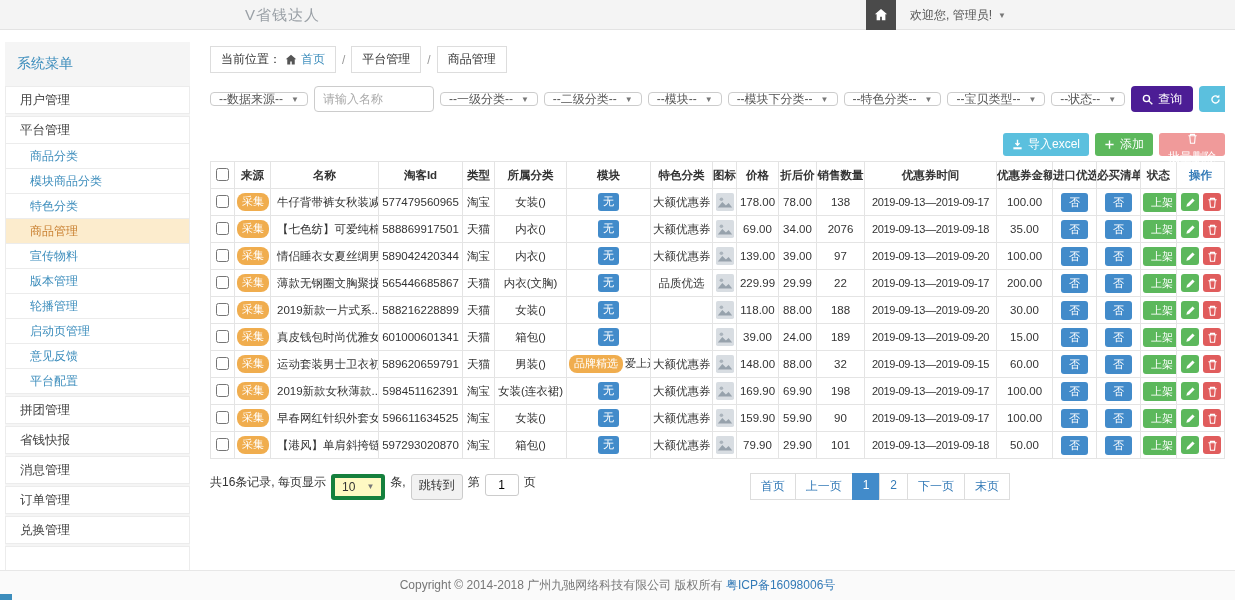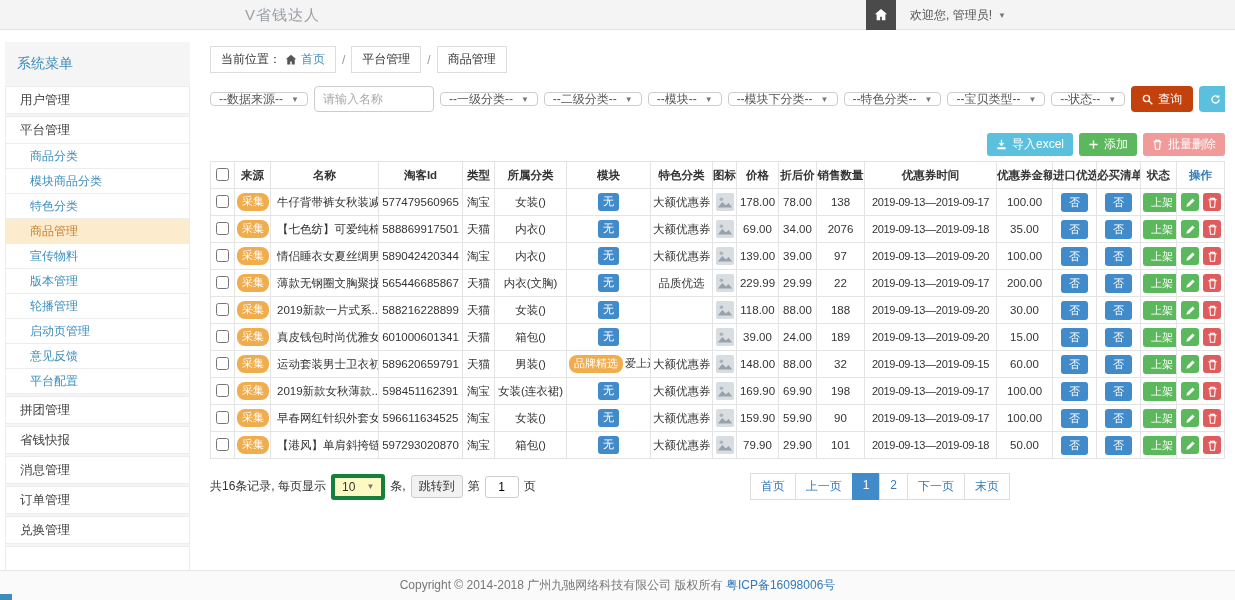--- a/index.html
+++ b/index.html
@@ -45,24 +45,24 @@
   .f-select { display:inline-flex; align-items:center; justify-content:space-between; gap:8px;
     height:14px; border:1px solid #ccc; border-radius:4px; background:#fff;
     padding:0 8px; font-size:12px; color:#555; cursor:pointer; white-space:nowrap; }
   .f-caret { font-size:8px; color:#777; }
   .f-input { width:120px; height:26px; border:1px solid #ccc; border-radius:4px;
     padding:0 8px; font-size:12px; color:#333; font-family:inherit; }
   .f-input::placeholder { color:#aaa; }
 
   .btn { display:inline-flex; align-items:center; gap:5px; border:none; border-radius:4px;
     color:#fff; font-size:12px; height:26px; padding:0 11px; cursor:pointer; font-family:inherit; white-space:nowrap; }
-  .btn.primary { background:#c2410c;font-family:Liberation Serif, serif; }
+  .btn.primary { background:#4c1d95;font-family:Liberation Serif, serif; }
   .btn.info    { background:#5bc0de; }
   .btn.success { background:#5cb85c; }
-  .btn.softred { background:#f09a9a; }
+  .btn.softred { background:#f09a9a;flex-direction:column; }
   .btn.small { height:23px; padding:0 9px; border-radius:3px; }
 
   .action-row { display:flex; justify-content:flex-end; gap:6px; margin-top:21px; margin-bottom:5px; }
 
   
   table.grid { width:100%; border-collapse:collapse; table-layout:fixed; }
   .grid th, .grid td { border:1px solid #e4e4e4; text-align:center; white-space:nowrap;
     overflow:hidden; height:27px; padding:2px 2px; color:#333; font-size:11.5px; }
   .grid th { font-weight:bold; font-size:11.5px; padding:4px 0; }
   .grid th:last-child { color:#337ab7; }
@@ -78,21 +78,21 @@
   .btn-mini.green { background:#5cb85c; }
   .op { display:inline-flex; width:18px; height:18px; border-radius:3px; align-items:center;
     justify-content:center; color:#fff; margin:0 2px; cursor:pointer; vertical-align:middle; }
   .op.green { background:#5cb85c; }
   .op.red   { background:#e05c5c; }
   .thumb { display:inline-block; width:18px; height:18px; vertical-align:middle; }
 
   
   .pager-row { margin-top:14px; display:flex; justify-content:space-between; align-items:center;
     font-size:12px; color:#333; }
-  .pager-left { display:flex; align-items:center; gap:5px; }
+  .pager-left { display:flex; gap:5px; }
   .pp-select { display:inline-flex; align-items:center; gap:11px; border:4px solid #15803d;
     border-radius:3px; padding:2px 7px; background:#fef9c3; cursor:pointer; }
   .jump-btn { border:1px solid #ccc; background:#f2f2f2; border-radius:3px; padding:2px 7px; cursor:pointer; }
   .page-input { width:34px; height:22px; border:1px solid #ccc; border-radius:3px;
     text-align:center; font-size:12px; font-family:inherit; }
   .pagination { display:flex; margin-right:215px; }
   .pg-btn { border:1px solid #ddd; background:#fff; color:#337ab7; padding:4px 10px;
     margin-left:-1px; cursor:pointer; font-size:12px; }
   .pg-btn.active { background:#428bca; border-color:#428bca; color:#fff; }
 

